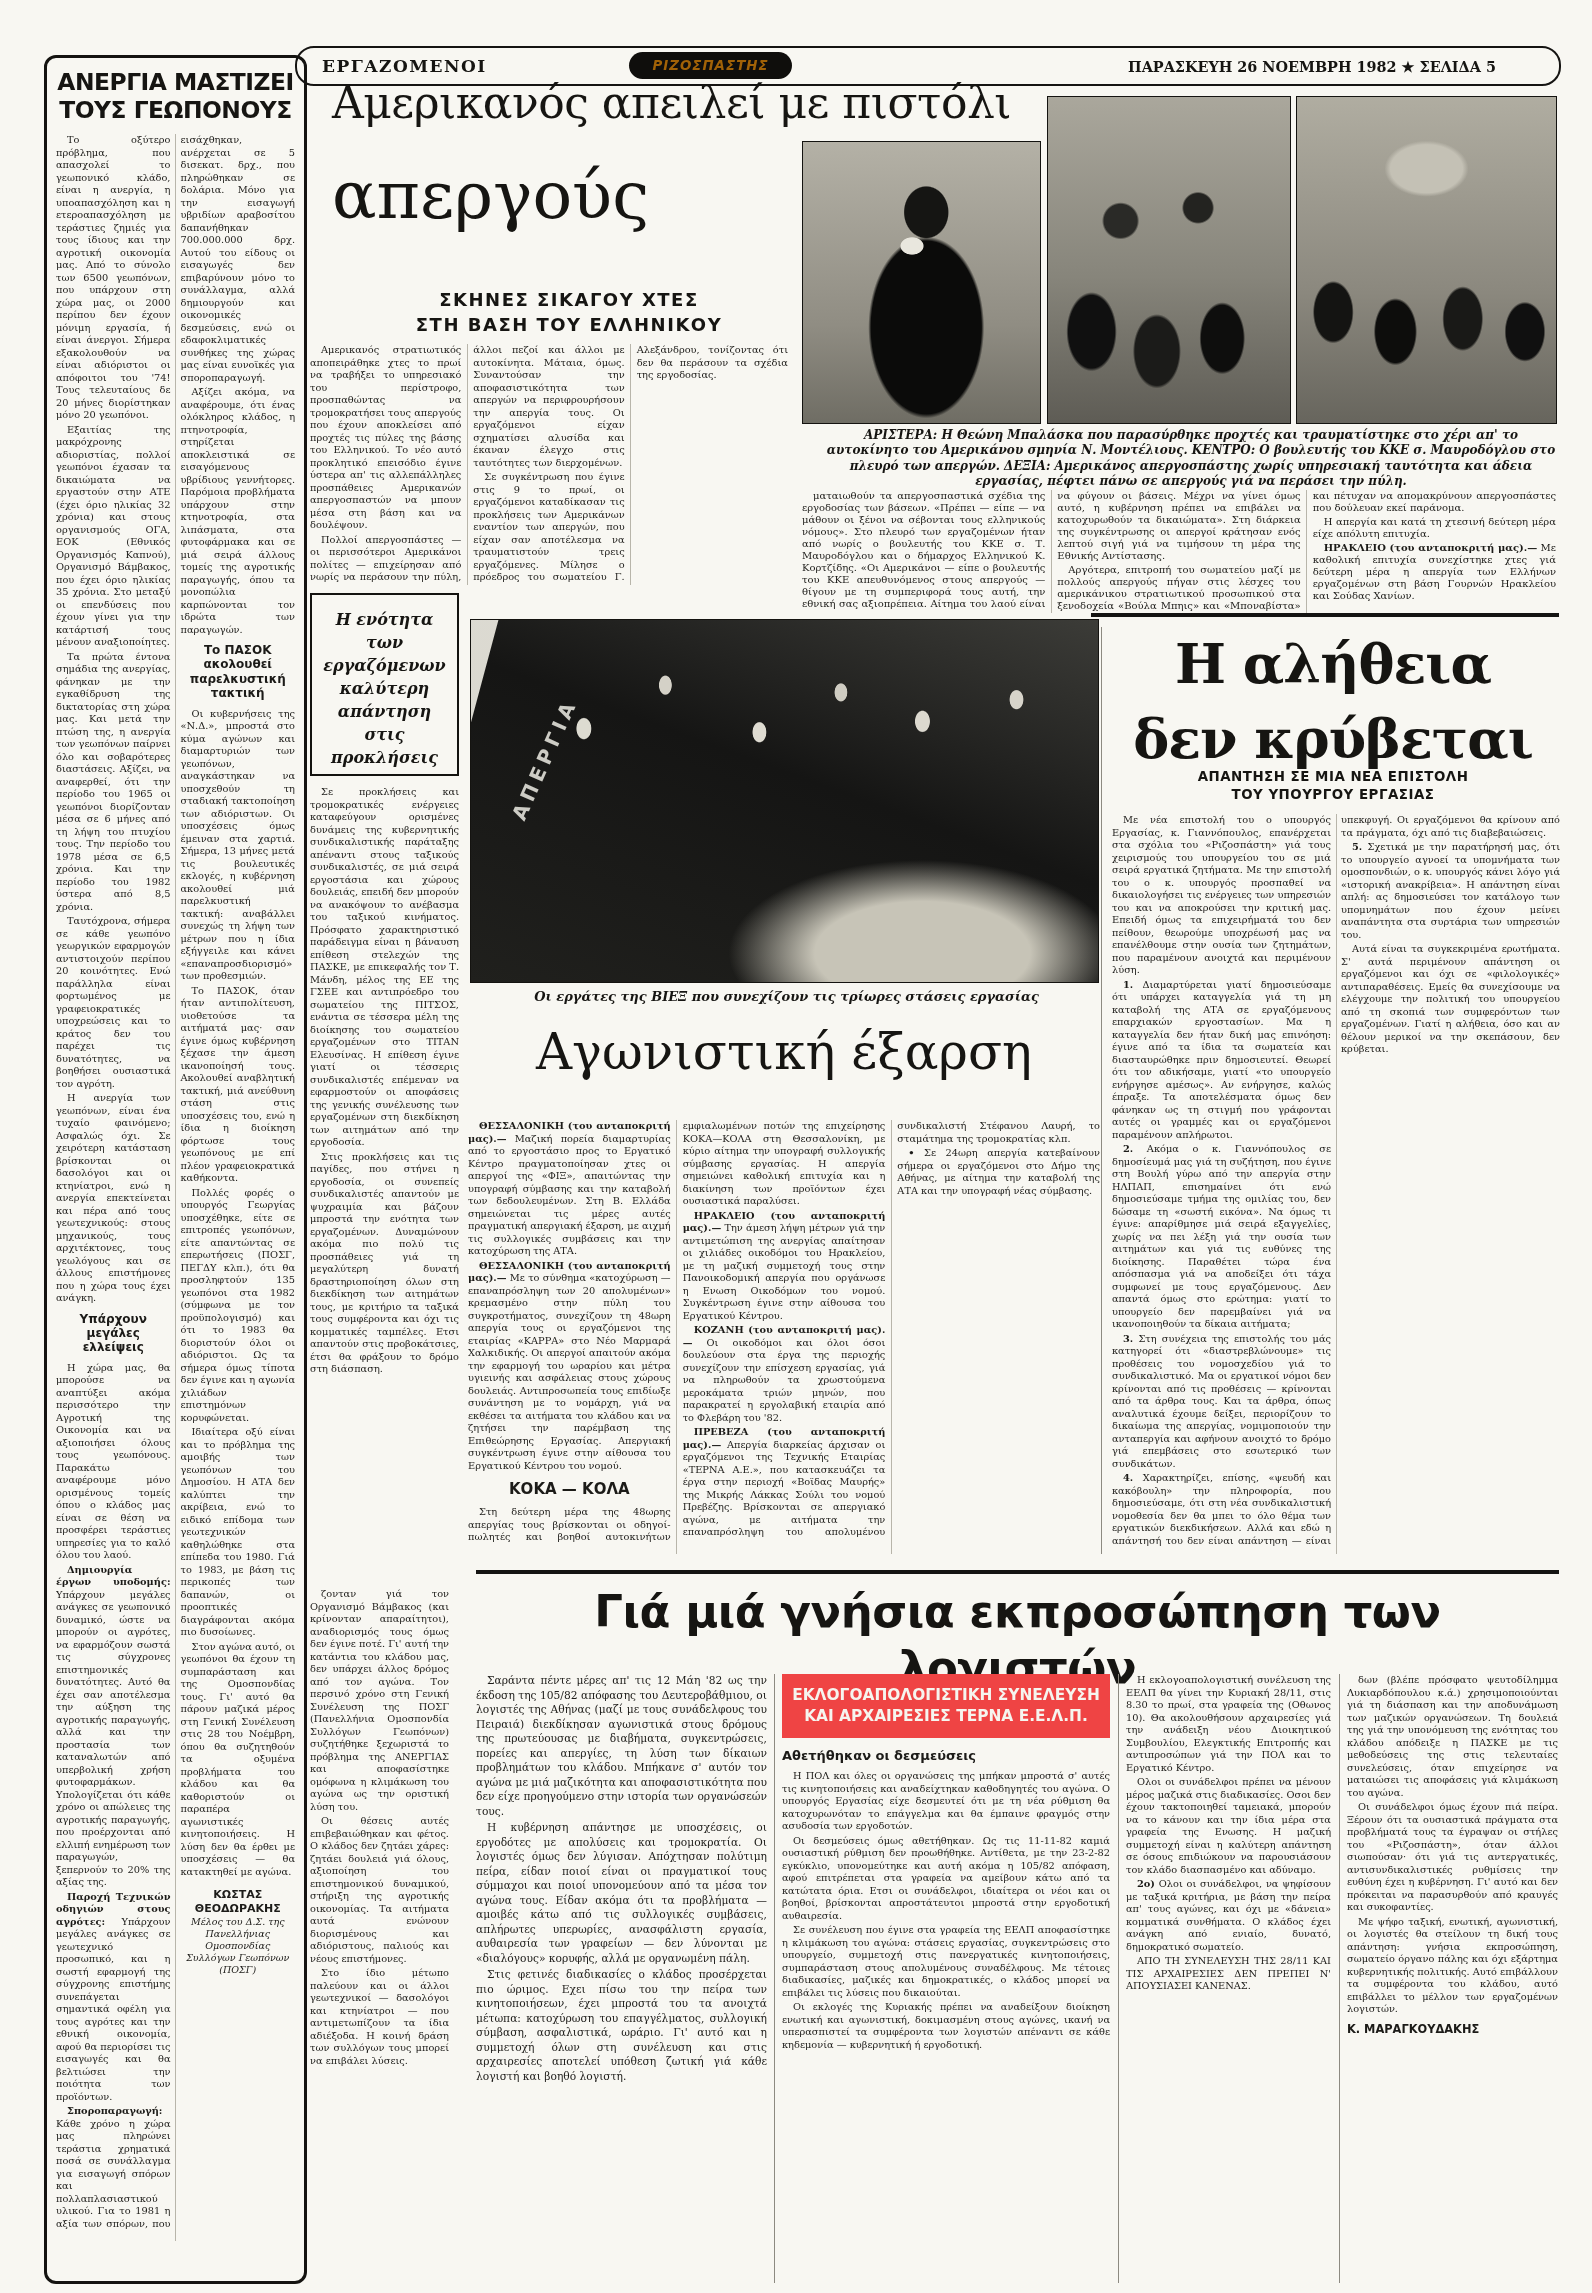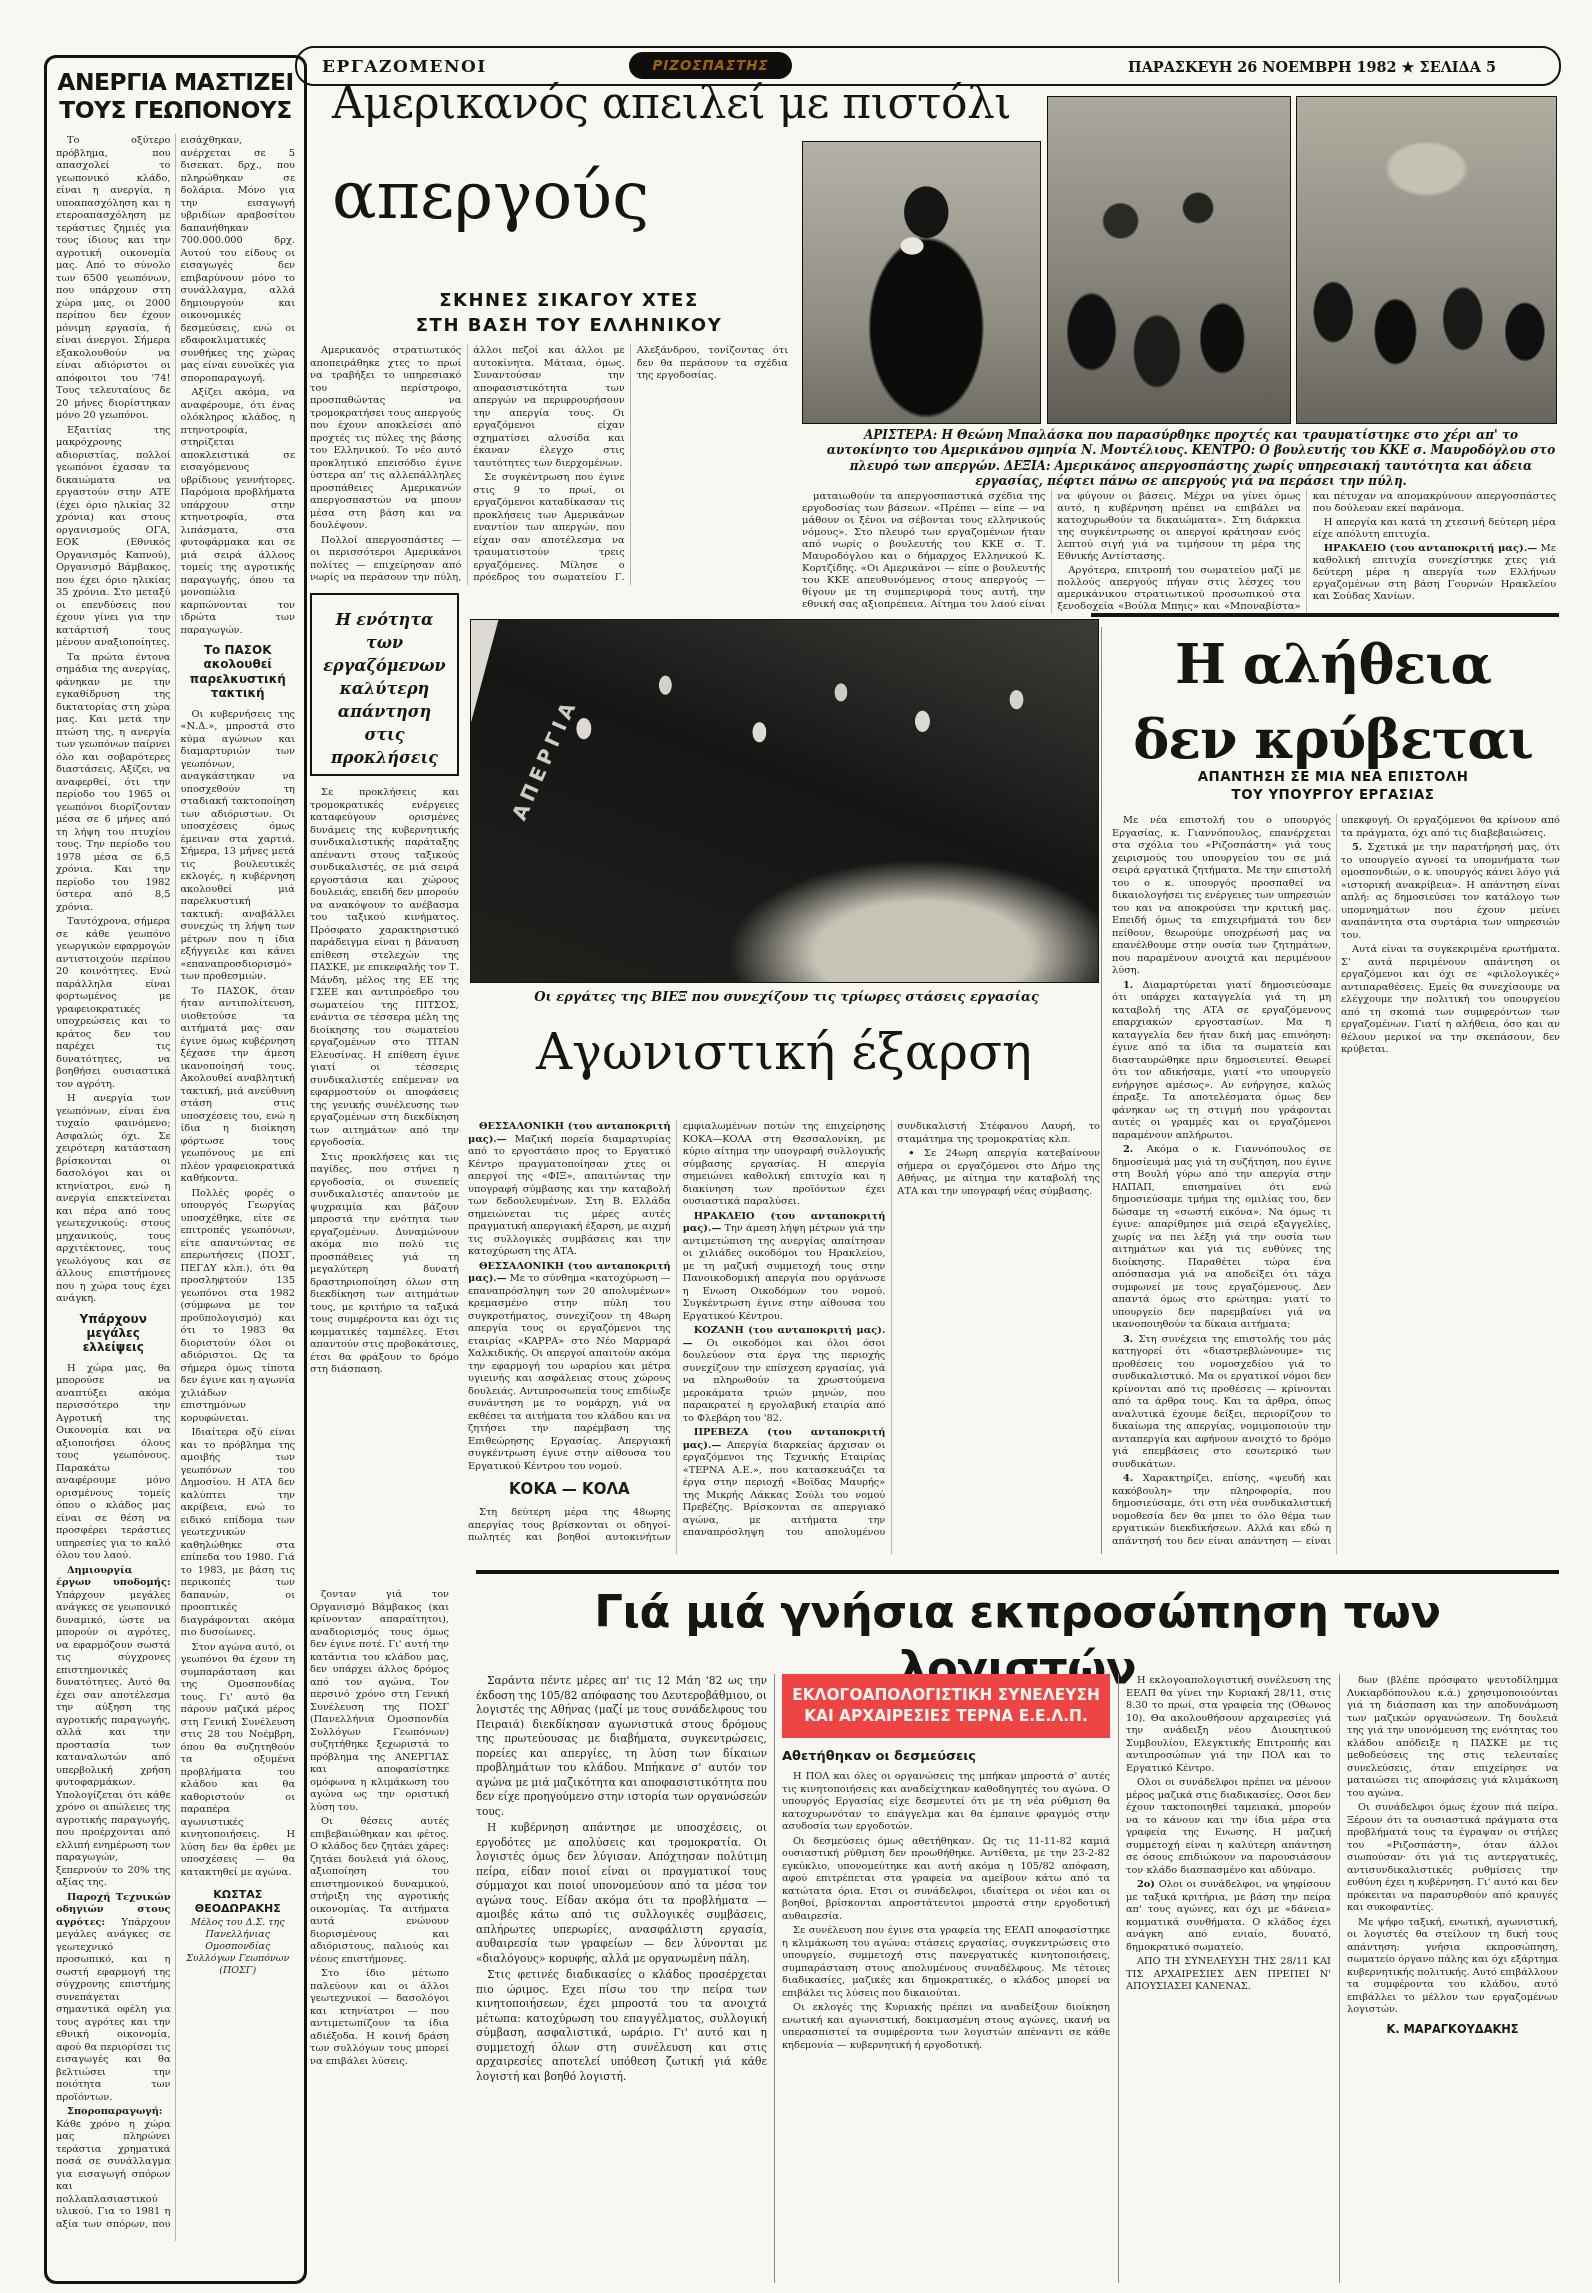--- a/index.html
+++ b/index.html
@@ -131,21 +131,21 @@
   #acct-c1 { left:476px; width:291px; font-size:10.7px; line-height:14.5px; }
   #acct-c2 { left:782px; width:328px; }
   #acct-c3 { left:1126px; width:205px; }
   #acct-c4 { left:1347px; width:211px; }
   #acct-v1 { left:774px; }  #acct-v2 { left:1118px; }  #acct-v3 { left:1339px; }
   .acct-vr { top:1674px; height:609px; }
   #ann-box { background:#ef4444; color:#f6f5ef; padding:11px 8px; margin-bottom:10px; }
   #ann-box p { margin:0; text-indent:0; text-align:center;
                font:700 15.4px/21px "DejaVu Sans", sans-serif; }
   #acct-sub { font:700 13px/16px "DejaVu Sans", sans-serif; margin:4px 0 6px 0; }
-  #acct-sign { text-align:center; font:700 11.4px/14px "DejaVu Sans", sans-serif; margin-top:6px; }
+  #acct-sign { text-align:left; font:700 11.4px/14px "DejaVu Sans", sans-serif; margin-top:6px; }
 </style>
 </head>
 <body>
 
 <div id="page">
 
   <div class="abs" id="hdr-box"></div>
   <div class="abs" id="hdr-section">ΕΡΓΑΖΟΜΕΝΟΙ</div>
   <div class="abs" id="hdr-pill">ΡΙΖΟΣΠΑΣΤΗΣ</div>
   <div class="abs" id="hdr-date">ΠΑΡΑΣΚΕΥΗ 26 ΝΟΕΜΒΡΗ 1982 ★ ΣΕΛΙΔΑ 5</div>

